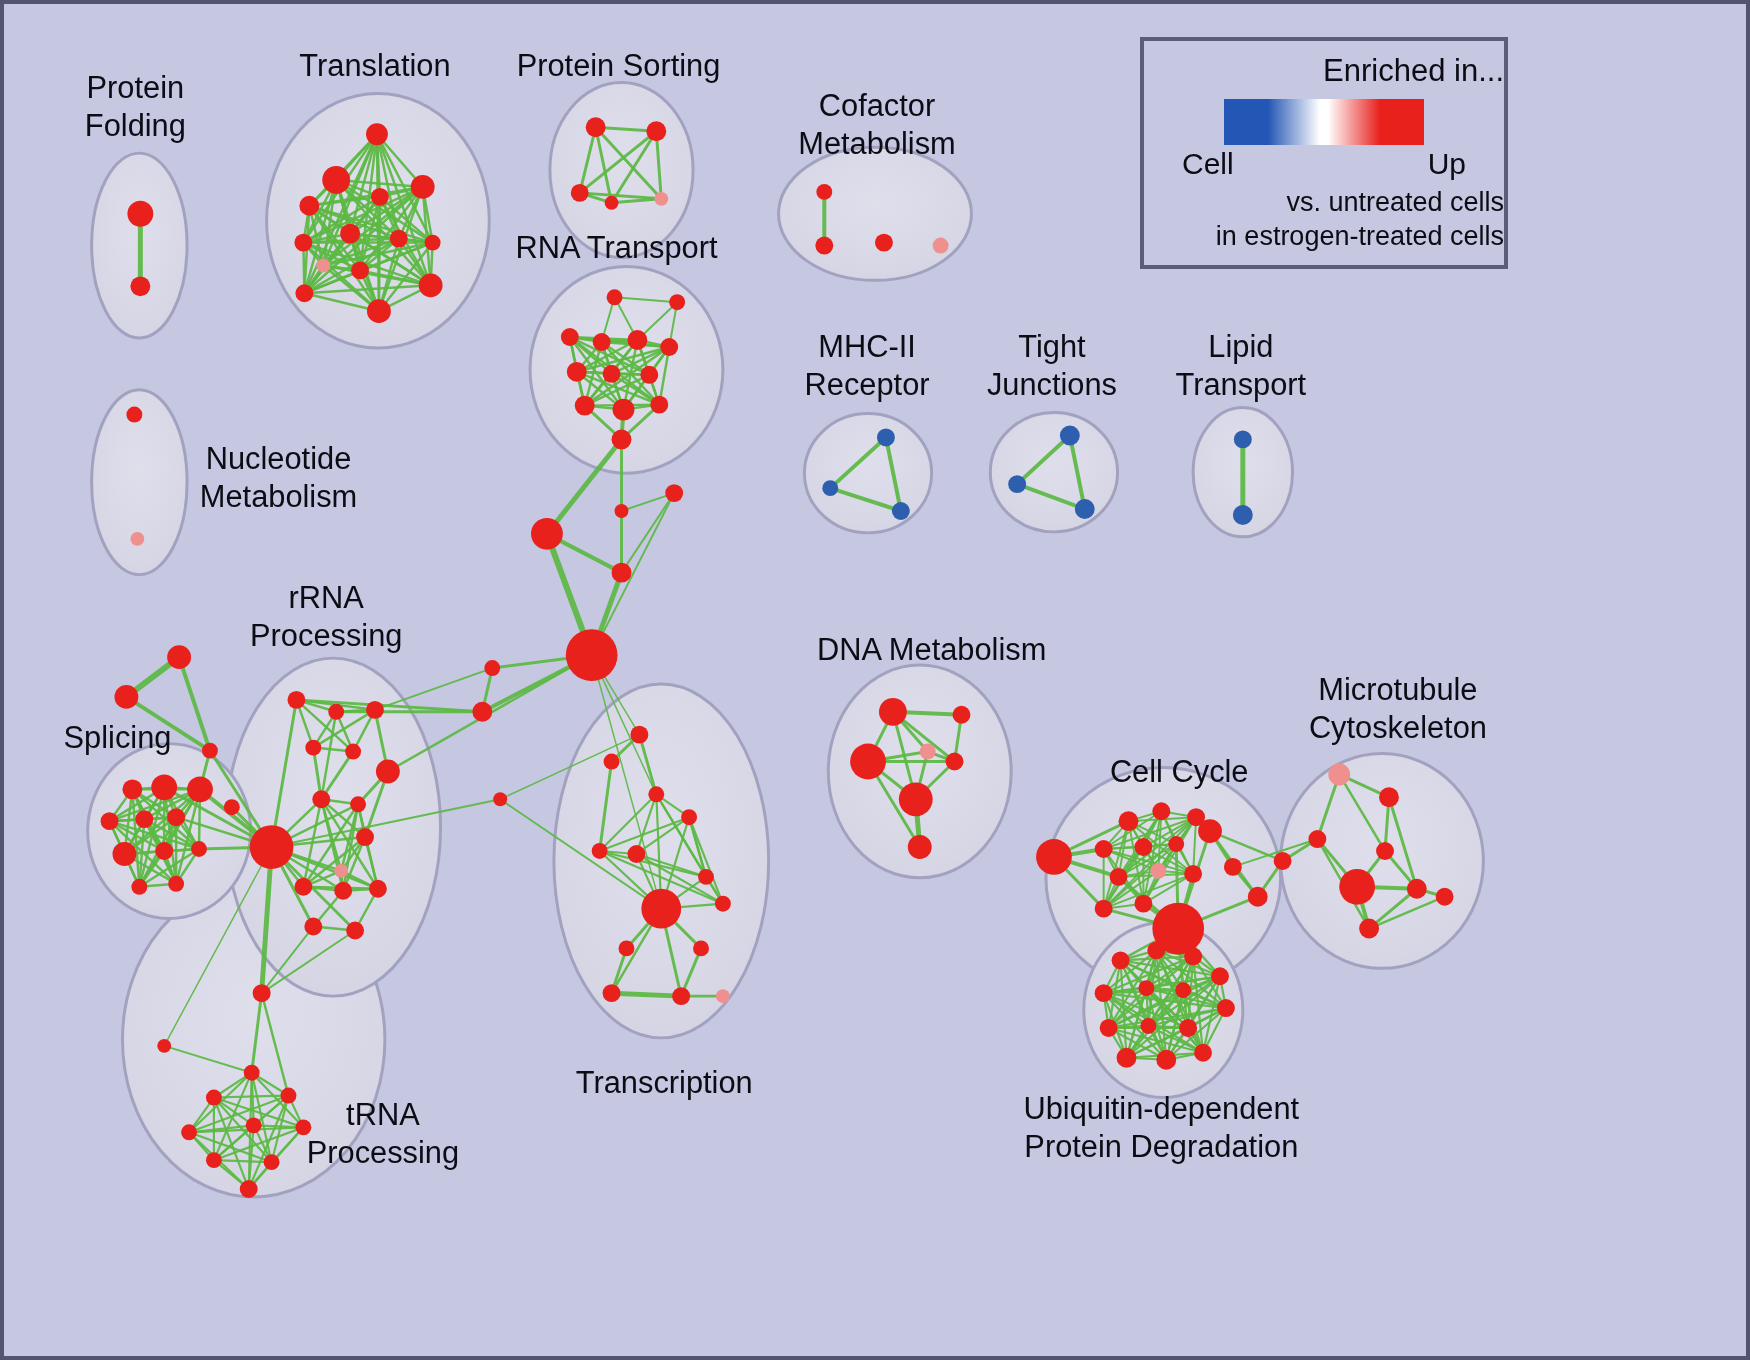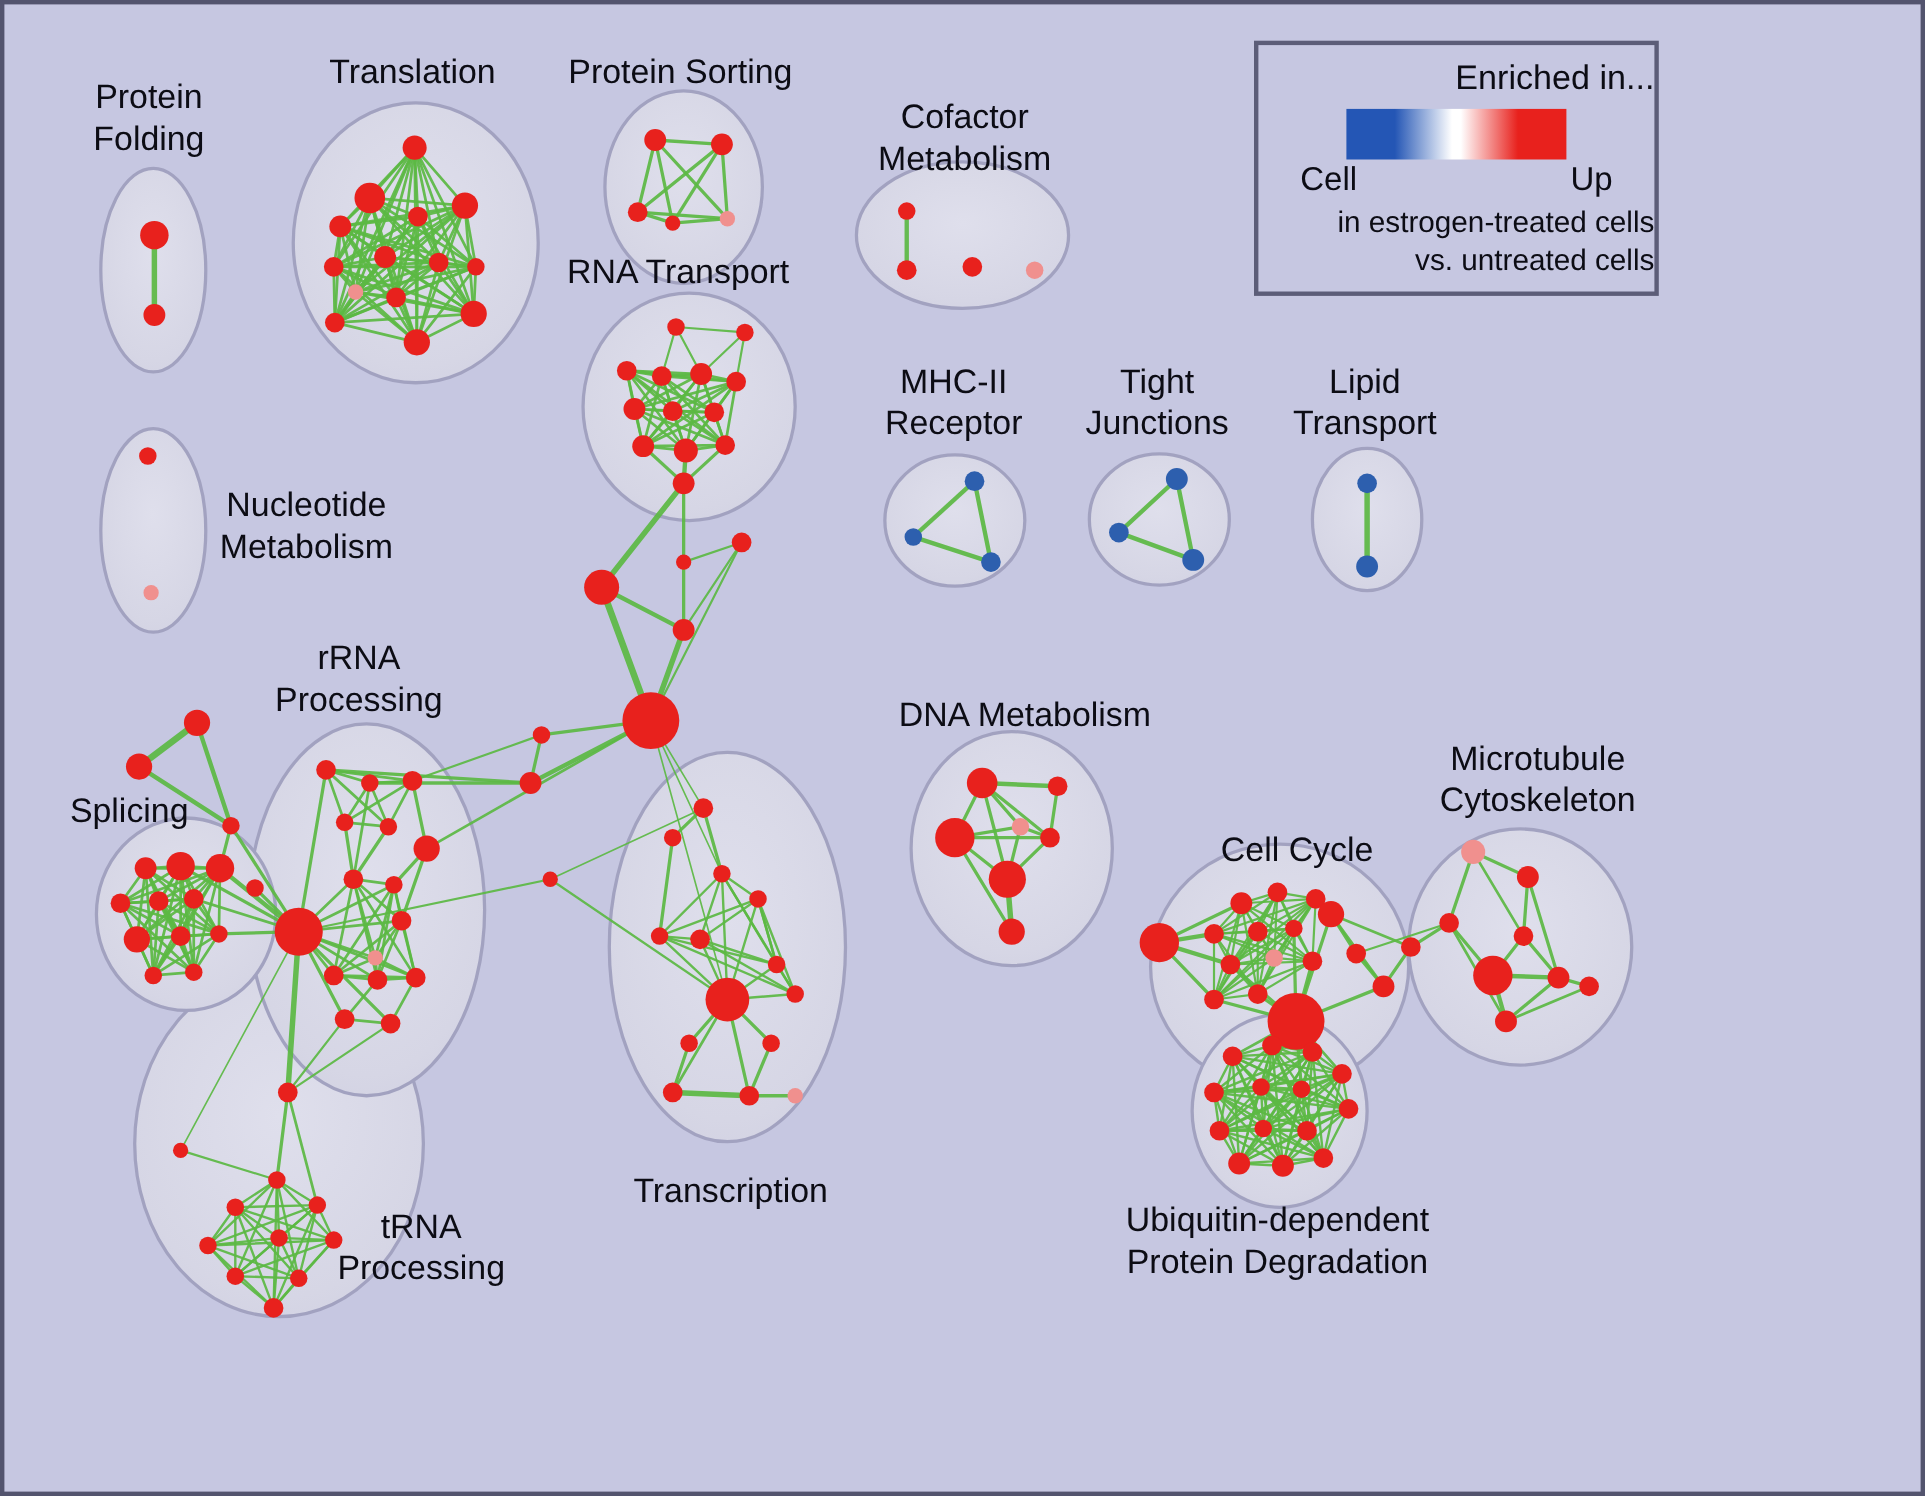--- a/index.html
+++ b/index.html
@@ -811,18 +811,18 @@
     </svg>
 
   <div class="legend">
     <div class="legend-title">Enriched in...</div>
     <div class="legend-bar" style="background: linear-gradient(90deg, rgb(36, 86, 181) 0%, rgb(36, 86, 181) 22%, rgb(255, 255, 255) 48%, rgb(255, 255, 255) 52%, rgb(232, 33, 29) 78%, rgb(232, 33, 29) 100%);"></div>
     <div class="legend-ends">
       <span>Cell</span>
       <span>Up</span>
     </div>
     <div class="legend-caption">
+      <div>vs. untreated cells</div>
       <div>in estrogen-treated cells</div>
-      <div>vs. untreated cells</div>
     </div>
   </div>
 
 </div>
 
 </body></html>

